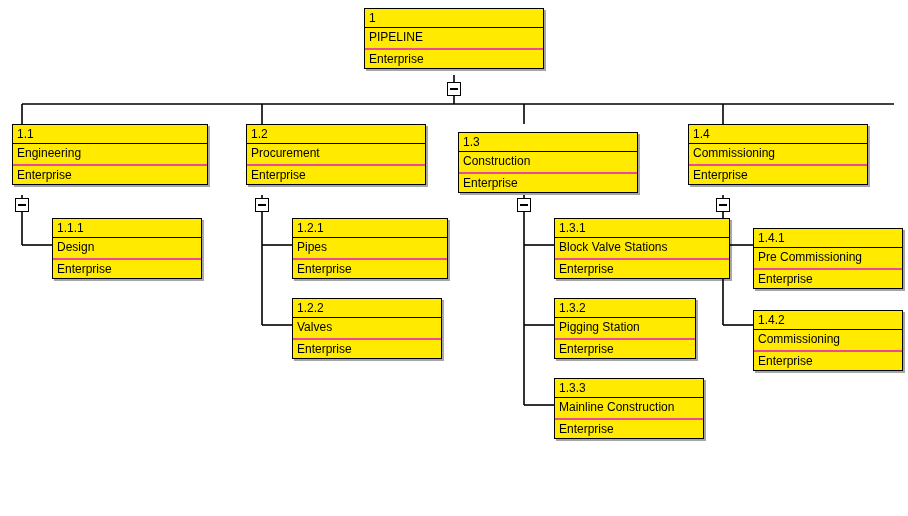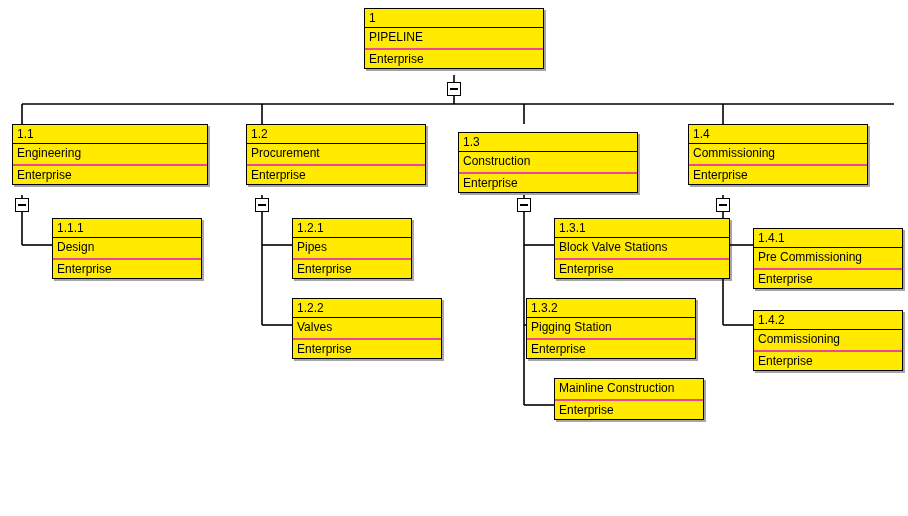--- a/index.html
+++ b/index.html
@@ -61,21 +61,21 @@
   <div class="mid">Design</div>
   <div class="ft">Enterprise</div>
 </div>
 
 <div class="node" style="left:246px;top:124px;width:180px">
   <div class="hdr">1.2</div>
   <div class="mid">Procurement</div>
   <div class="ft">Enterprise</div>
 </div>
 <div class="toggle" style="left:255px;top:198px"></div>
-<div class="node" style="left:292px;top:218px;width:120px">
+<div class="node" style="left:292px;top:218px;width:156px">
   <div class="hdr">1.2.1</div>
   <div class="mid">Pipes</div>
   <div class="ft">Enterprise</div>
 </div>
 <div class="node" style="left:292px;top:298px;width:150px">
   <div class="hdr">1.2.2</div>
   <div class="mid">Valves</div>
   <div class="ft">Enterprise</div>
 </div>
 
@@ -83,26 +83,27 @@
   <div class="hdr">1.3</div>
   <div class="mid">Construction</div>
   <div class="ft">Enterprise</div>
 </div>
 <div class="toggle" style="left:517px;top:198px"></div>
 <div class="node" style="left:554px;top:218px;width:176px">
   <div class="hdr">1.3.1</div>
   <div class="mid">Block Valve Stations</div>
   <div class="ft">Enterprise</div>
 </div>
-<div class="node" style="left:526px;top:298px;width:170px">
+<div class="node" style="left:554px;top:298px;width:142px">
   <div class="hdr">1.3.2</div>
   <div class="mid">Pigging Station</div>
   <div class="ft">Enterprise</div>
 </div>
 <div class="node" style="left:554px;top:378px;width:150px">
+  <div class="hdr">1.3.3</div>
   <div class="mid">Mainline Construction</div>
   <div class="ft">Enterprise</div>
 </div>
 
 <div class="node" style="left:688px;top:124px;width:180px">
   <div class="hdr">1.4</div>
   <div class="mid">Commissioning</div>
   <div class="ft">Enterprise</div>
 </div>
 <div class="toggle" style="left:716px;top:198px"></div>

